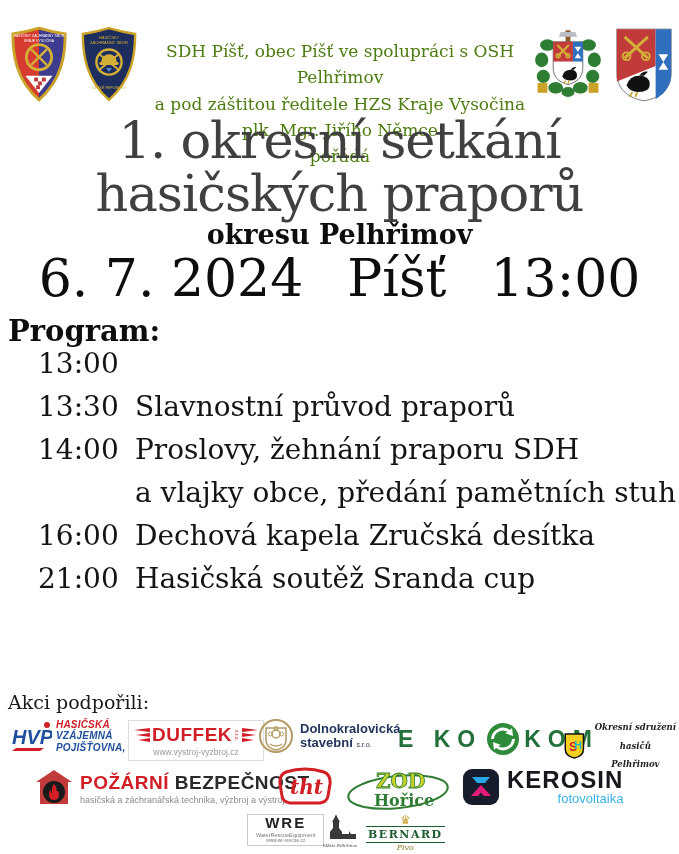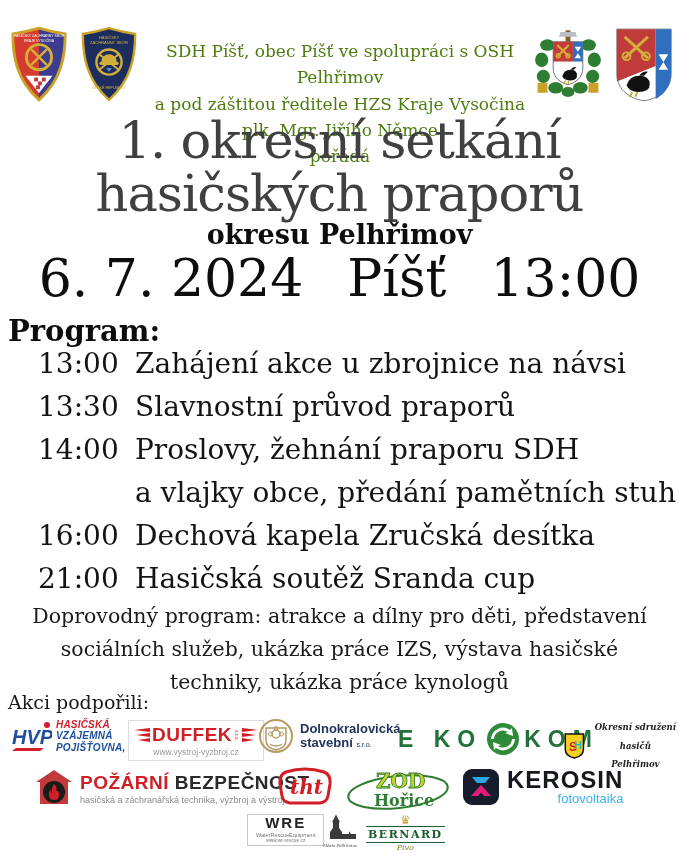--- a/index.html
+++ b/index.html
@@ -197,21 +197,20 @@
   <div class="dateline">
     <span>6. 7. 2024</span>
     <span>Píšť</span>
     <span>13:00</span>
   </div>
 
   <div class="program-label">Program:</div>
   <div class="program-list">
     <div class="program-row">
       <span class="program-time">13:00</span>
-      <span class="program-desc">Zahájení akce u zbrojnice na návsi</span>
     </div>
     <div class="program-row">
       <span class="program-time">13:30</span>
       <span class="program-desc">Slavnostní průvod praporů</span>
     </div>
     <div class="program-row">
       <span class="program-time">14:00</span>
       <span class="program-desc">Proslovy, žehnání praporu SDH</span>
     </div>
     <div class="program-row">
@@ -221,21 +220,20 @@
     <div class="program-row">
       <span class="program-time">16:00</span>
       <span class="program-desc">Dechová kapela Zručská desítka</span>
     </div>
     <div class="program-row">
       <span class="program-time">21:00</span>
       <span class="program-desc">Hasičská soutěž Sranda cup</span>
     </div>
   </div>
 
-  <div class="extra">Doprovodný program: atrakce a dílny pro děti, představení sociálních služeb, ukázka práce IZS, výstava hasičské techniky, ukázka práce kynologů</div>
 
   <div class="sponsors-label">Akci podpořili:</div>
 
   <div class="logo hvp">
     <svg width="42" height="36" viewBox="0 0 42 36">
       <text x="2" y="26" font-size="20" font-style="italic" font-weight="bold" fill="#1e4f9c" font-family="Liberation Sans, sans-serif">HVP</text>
       <circle cx="37" cy="7" r="3" fill="#d21f26"></circle>
       <path d="M6,30 L34,30 L30,33 L2,33 Z" fill="#d21f26"></path>
     </svg>
     <div class="hvp-text">

